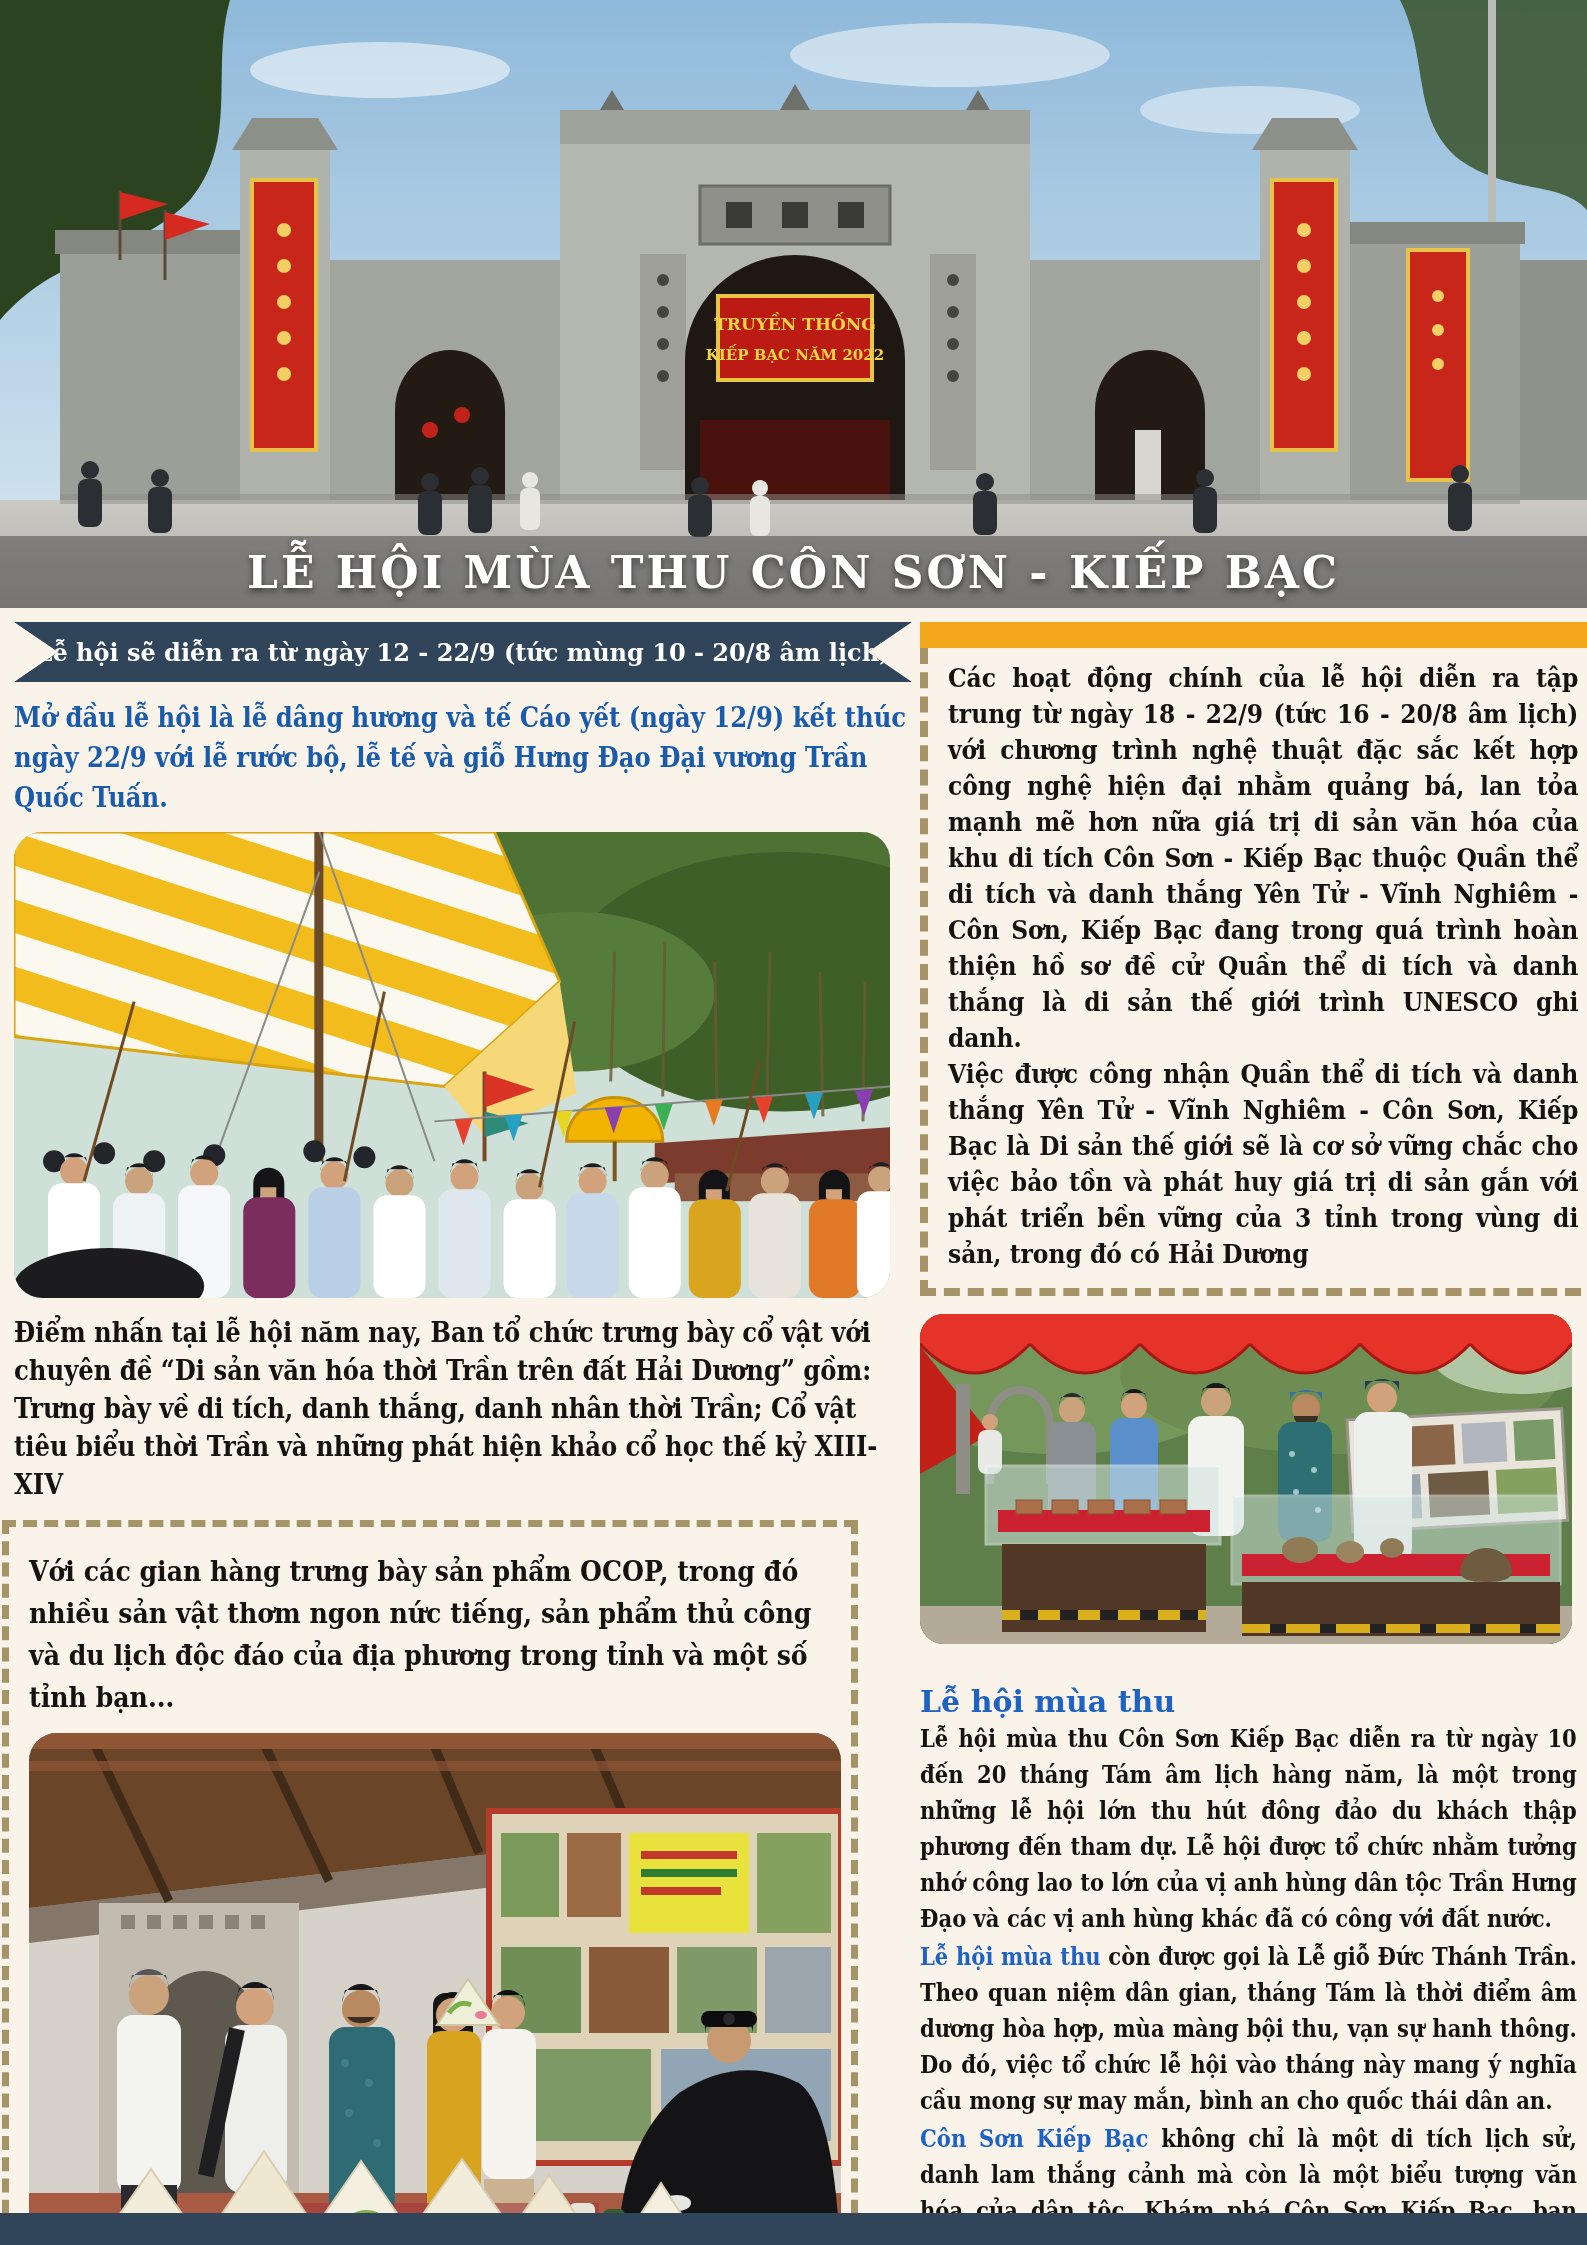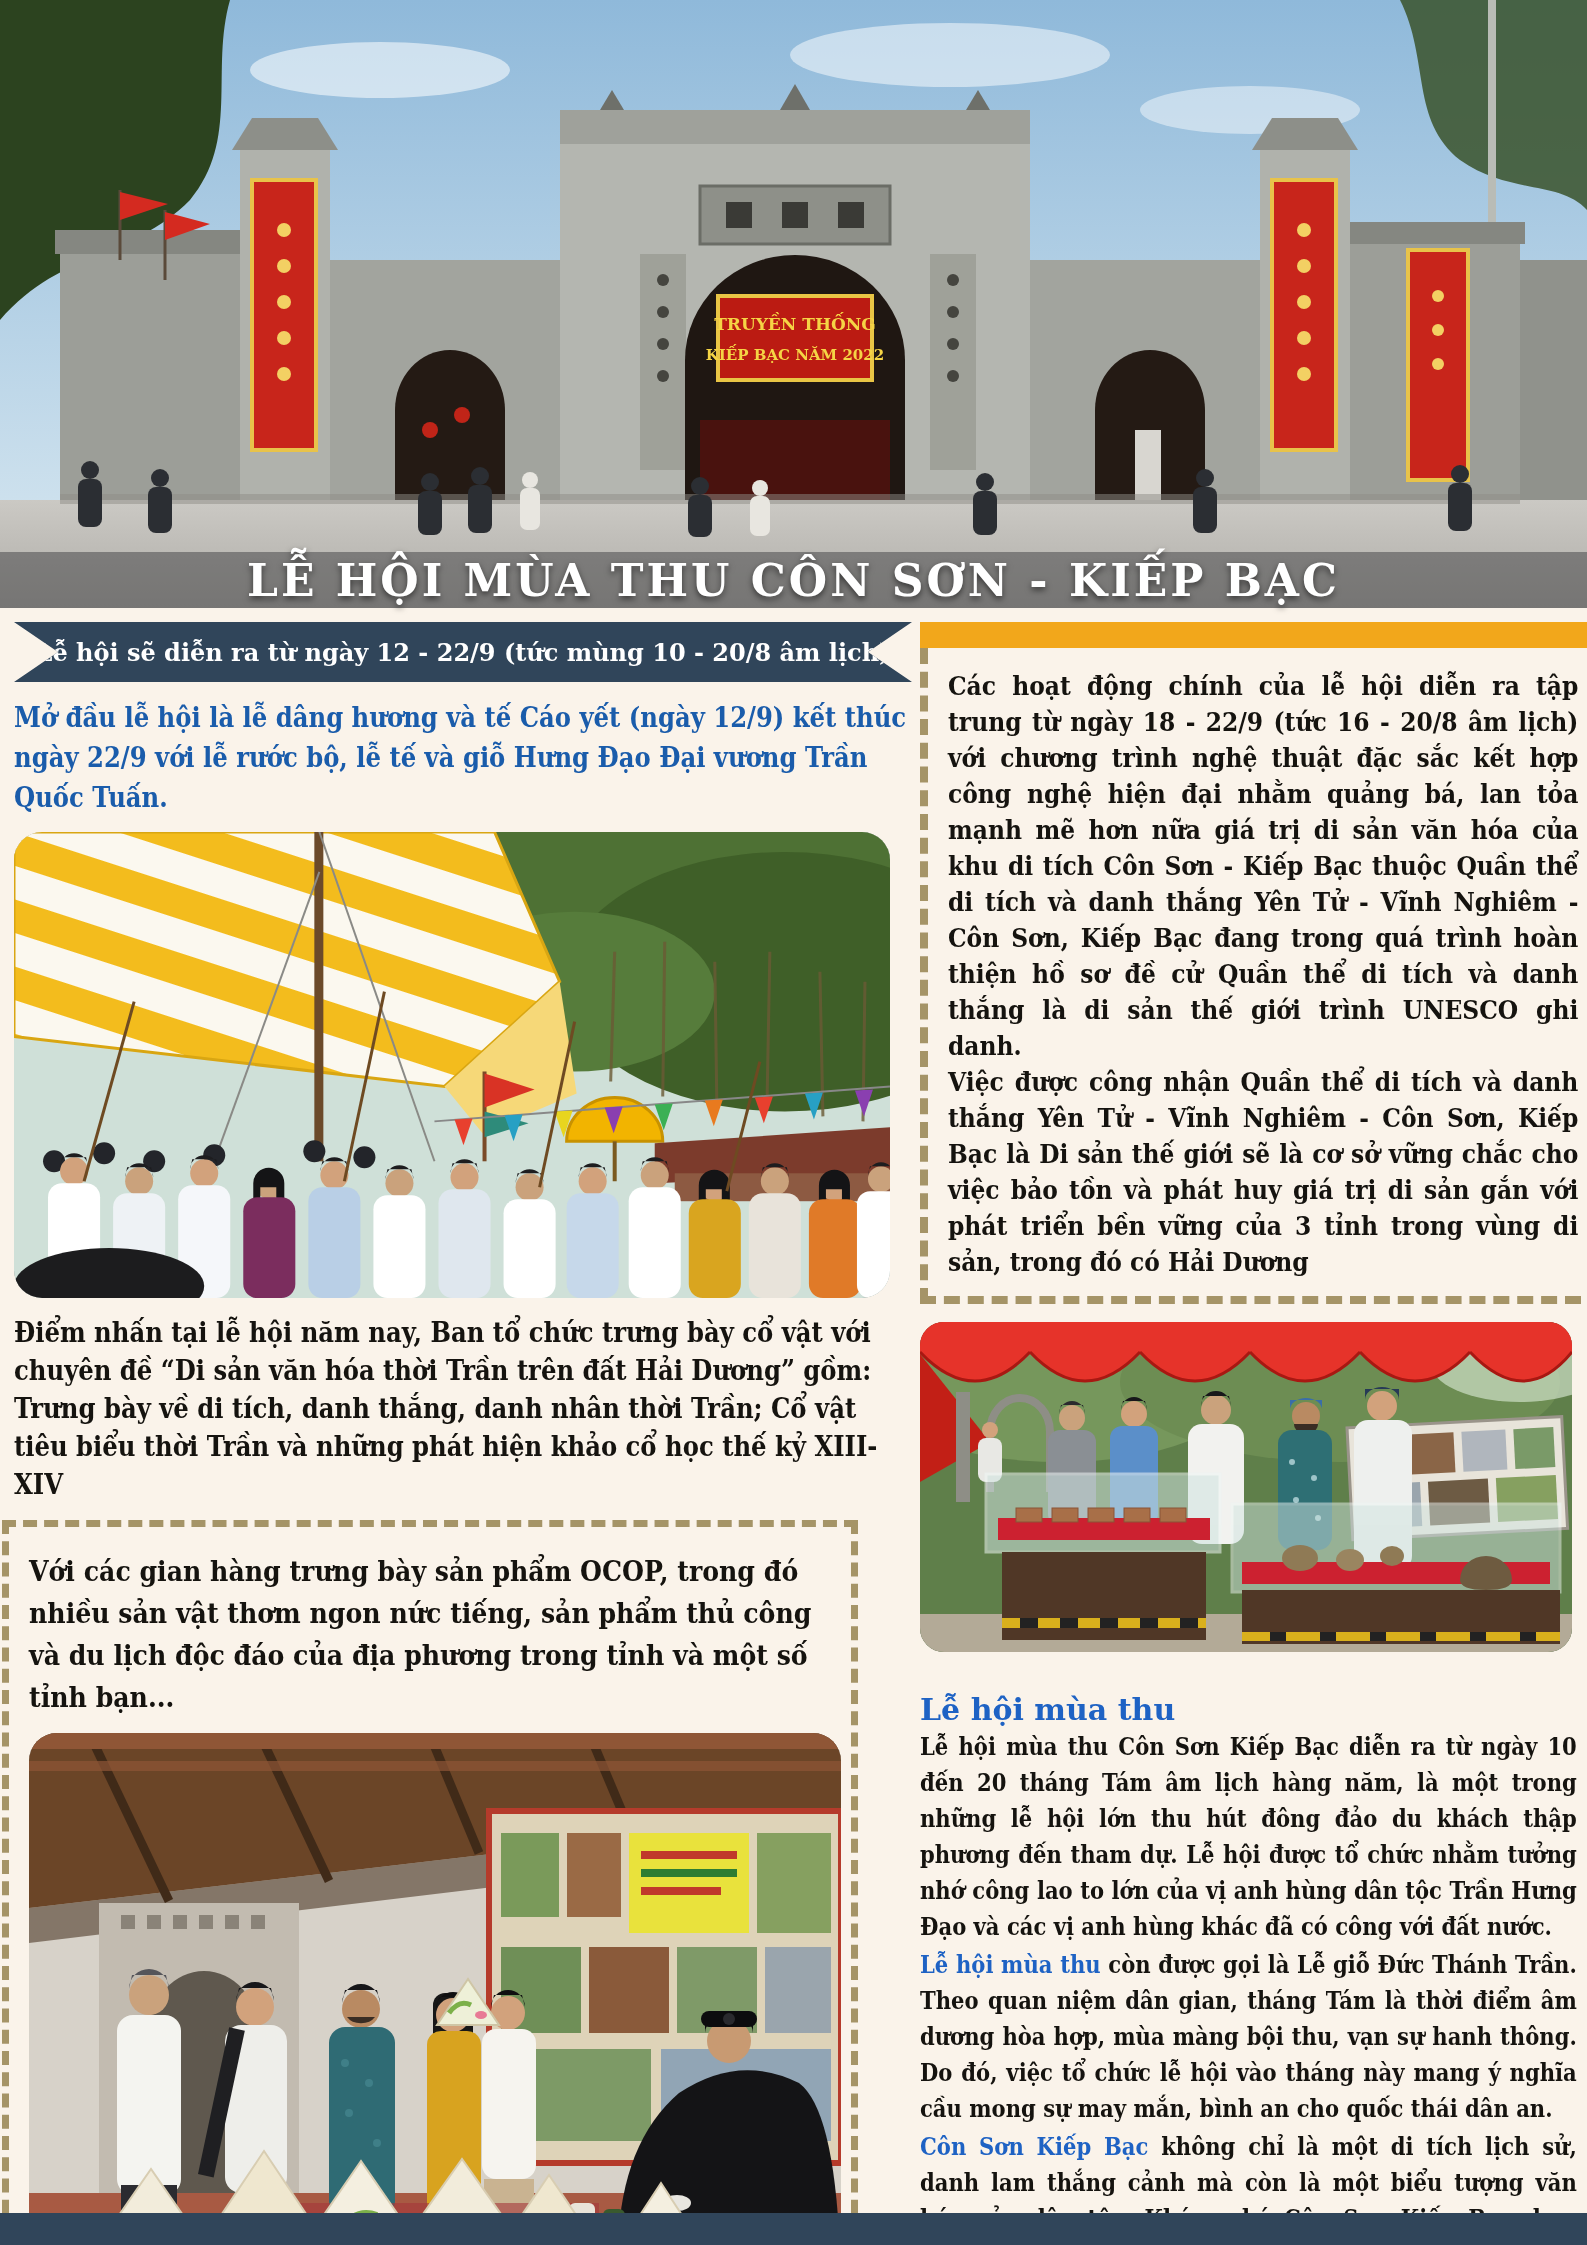--- a/index.html
+++ b/index.html
@@ -5,21 +5,21 @@
   html,body{margin:0;padding:0;}
   body{
     width:1587px;height:2245px;position:relative;overflow:hidden;
     background:#faf3ea;
     font-family:"DejaVu Serif","Liberation Serif",serif;
     -webkit-font-smoothing:antialiased;
   }
   
   .hero{position:relative;width:1587px;height:608px;background:#b91c1c;}
   .hero svg{display:block;width:100%;height:100%;}
-  .hero-band{position:absolute;left:0;right:0;bottom:0;height:56px;
+  .hero-band{position:absolute;left:0;right:0;bottom:0;height:72px;
     background:rgba(72,72,74,.55);display:flex;align-items:center;justify-content:center;}
   .hero-title{color:#ffffff;font-weight:bold;font-size:44px;letter-spacing:3px;
     text-shadow:0 3px 6px rgba(0,0,0,.55);white-space:nowrap;}
   
   .columns{display:flex;padding-top:14px;align-items:flex-start;}
   .col-left{width:912px;box-sizing:border-box;padding-left:14px;flex:none;}
   .col-right{flex:1;box-sizing:border-box;padding-left:8px;}
   
   .ribbon{background:#30455a;color:#fff;height:60px;display:flex;align-items:center;
     justify-content:center;font-weight:bold;font-size:24px;white-space:nowrap;
@@ -33,21 +33,21 @@
   .photo-ceremony{width:876px;height:466px;margin-top:14px;}
   .highlight{color:#15130f;font-weight:bold;font-size:27px;line-height:38px;margin:16px 0 0 0;}
   .dash-box{margin-top:16px;margin-left:-12px;width:856px;box-sizing:border-box;
     border:7px dashed #a59467;border-bottom:none;padding:16px 20px 0 20px;height:800px;}
   .box-heading{color:#ee3b2e;font-weight:bold;font-size:33px;line-height:44px;}
   .box-body{color:#15130f;font-weight:bold;font-size:28px;line-height:42px;margin-top:8px;}
   .photo-hats{width:812px;height:560px;margin-top:14px;}
   
   .topbar{height:26px;background:#f2a71b;}
   .main-block{border-left:8px dashed #a59467;border-bottom:8px dashed #a59467;
-    margin-right:6px;padding:20px 2px 16px 20px;box-sizing:border-box;}
+    margin-right:6px;padding:12px 2px 16px 20px;box-sizing:border-box;}
   .main-block p{margin:0;color:#15130f;font-weight:bold;font-size:26px;line-height:36px;
     text-align:justify;}
   .photo-exhibit{width:652px;height:330px;margin-top:18px;border-radius:24px;}
   .section{padding-right:10px;}
   .section-heading{color:#1e62c4;font-weight:bold;font-size:30px;margin-top:40px;}
   .section p{margin:0;color:#15130f;font-weight:bold;font-size:24px;line-height:36px;
     text-align:justify;}
   .section .sp{margin-top:2px;}
   .lead-link{color:#1e62c4;}
   

